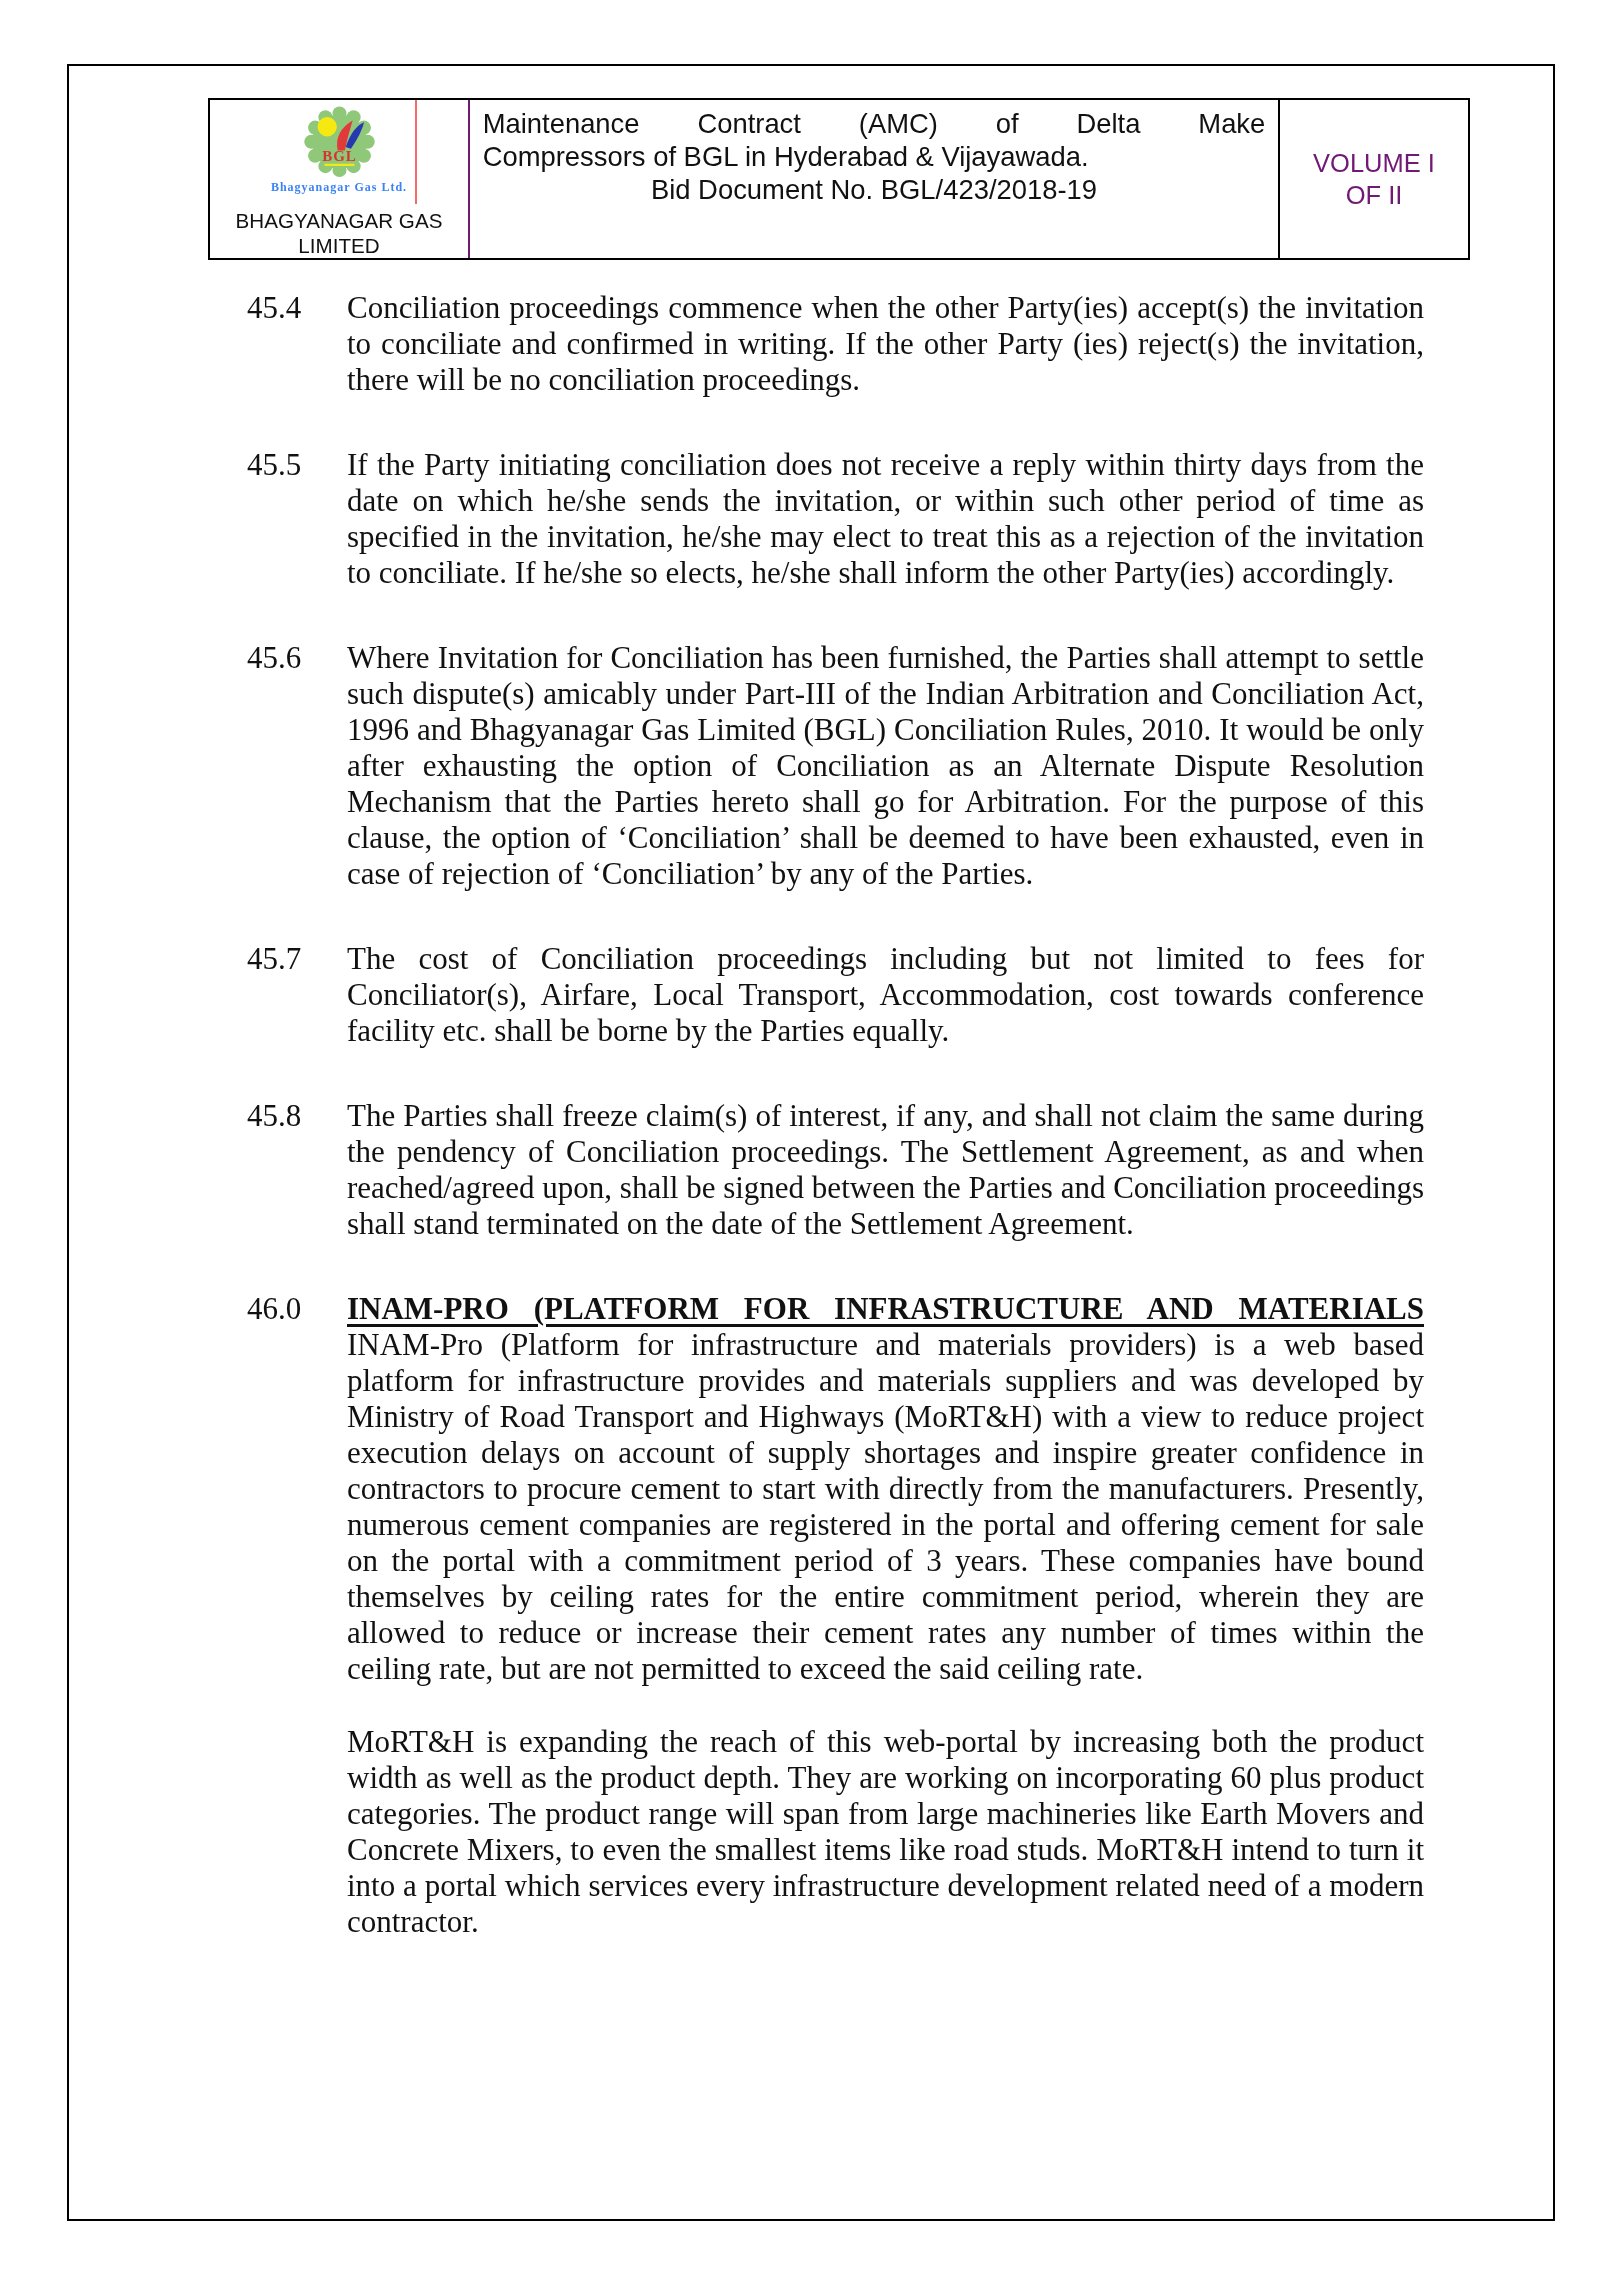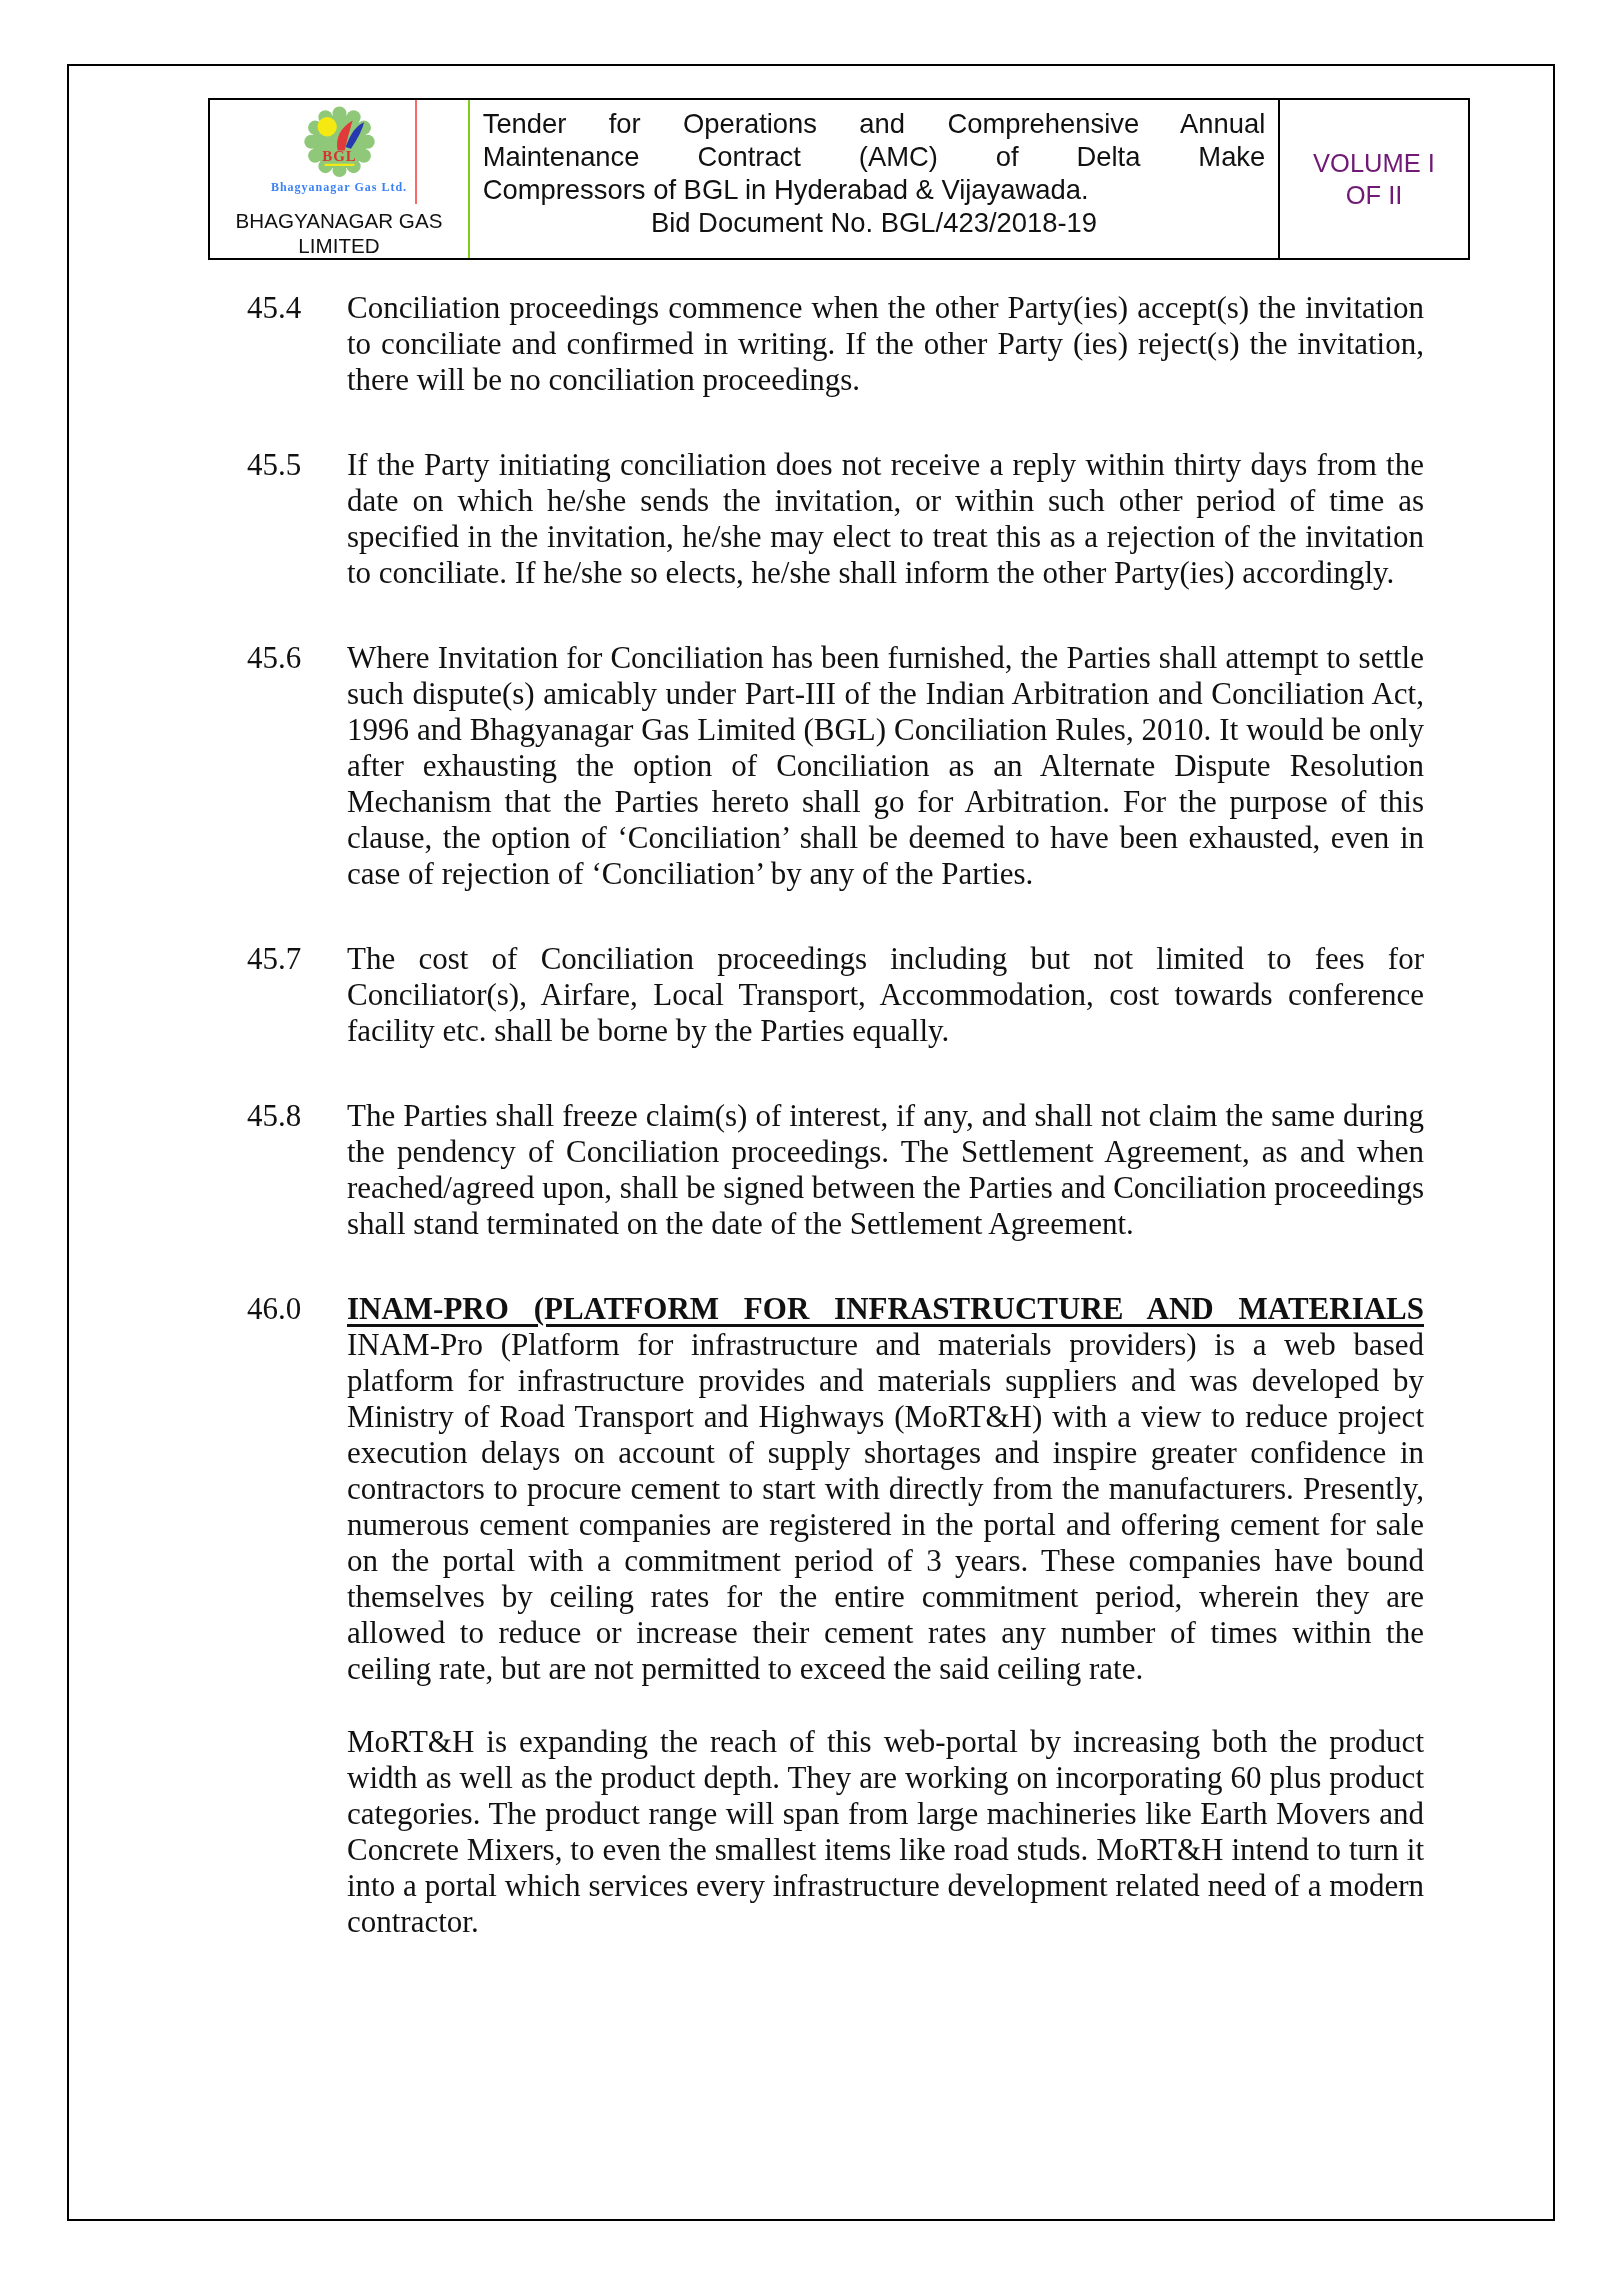--- a/index.html
+++ b/index.html
@@ -34,21 +34,21 @@
     width: 1262px;
     height: 162px;
     border: 2px solid #000000;
     display: flex;
     box-sizing: border-box;
     background: #ffffff;
   }
   .cell-logo {
     width: 260px;
     box-sizing: border-box;
-    border-right: 2px solid #84cc16;
+    border-right: 2px solid #701a75;
     display: flex;
     flex-direction: column;
     align-items: center;
     justify-content: flex-start;
     padding-top: 2.9px;
     position: relative;
   }
   .cell-title {
     width: 810px;
     box-sizing: border-box;
@@ -173,21 +173,20 @@
       </svg>
       <div class="logo-caption">Bhagyanagar Gas Ltd.</div>
       <div class="company-name">
         <div>BHAGYANAGAR GAS</div>
         <div>LIMITED</div>
       </div>
       <div class="scan-line"></div>
     </div>
 
     <div class="cell-title">
-      <div class="jline">Tender for Operations and Comprehensive Annual</div>
       <div class="jline">Maintenance Contract (AMC) of Delta Make</div>
       <div class="title-line3">Compressors of BGL in Hyderabad &amp; Vijayawada.</div>
       <div class="title-bid">Bid Document No. BGL/423/2018-19</div>
     </div>
 
     <div class="cell-volume">
       <div>VOLUME I</div>
       <div>OF II</div>
     </div>
   </div>

